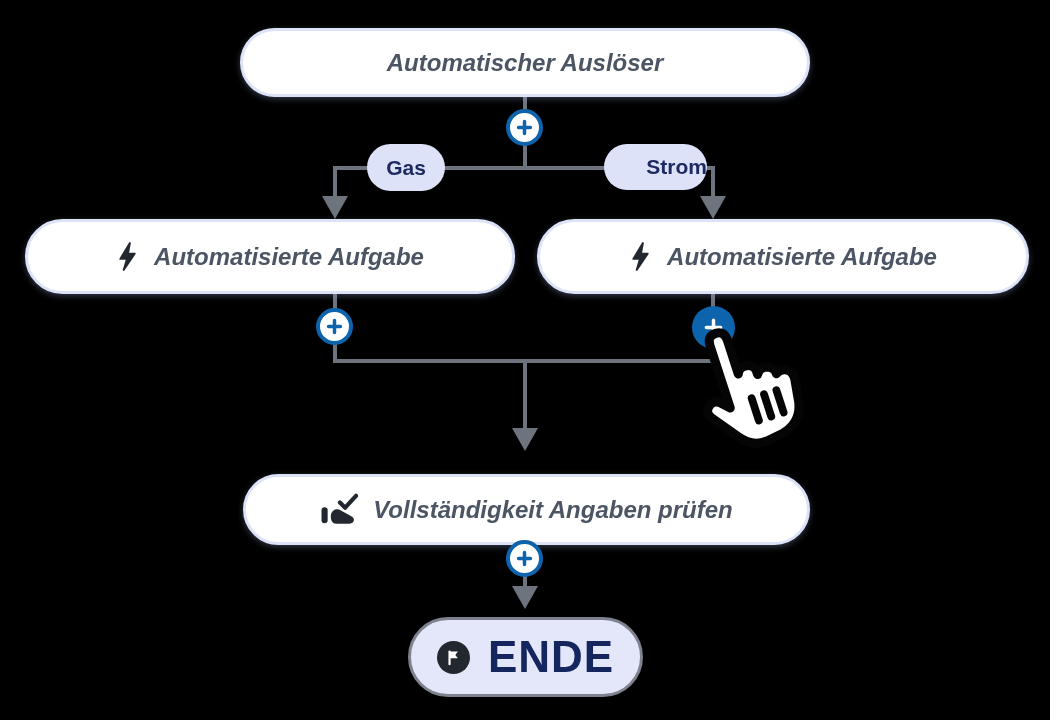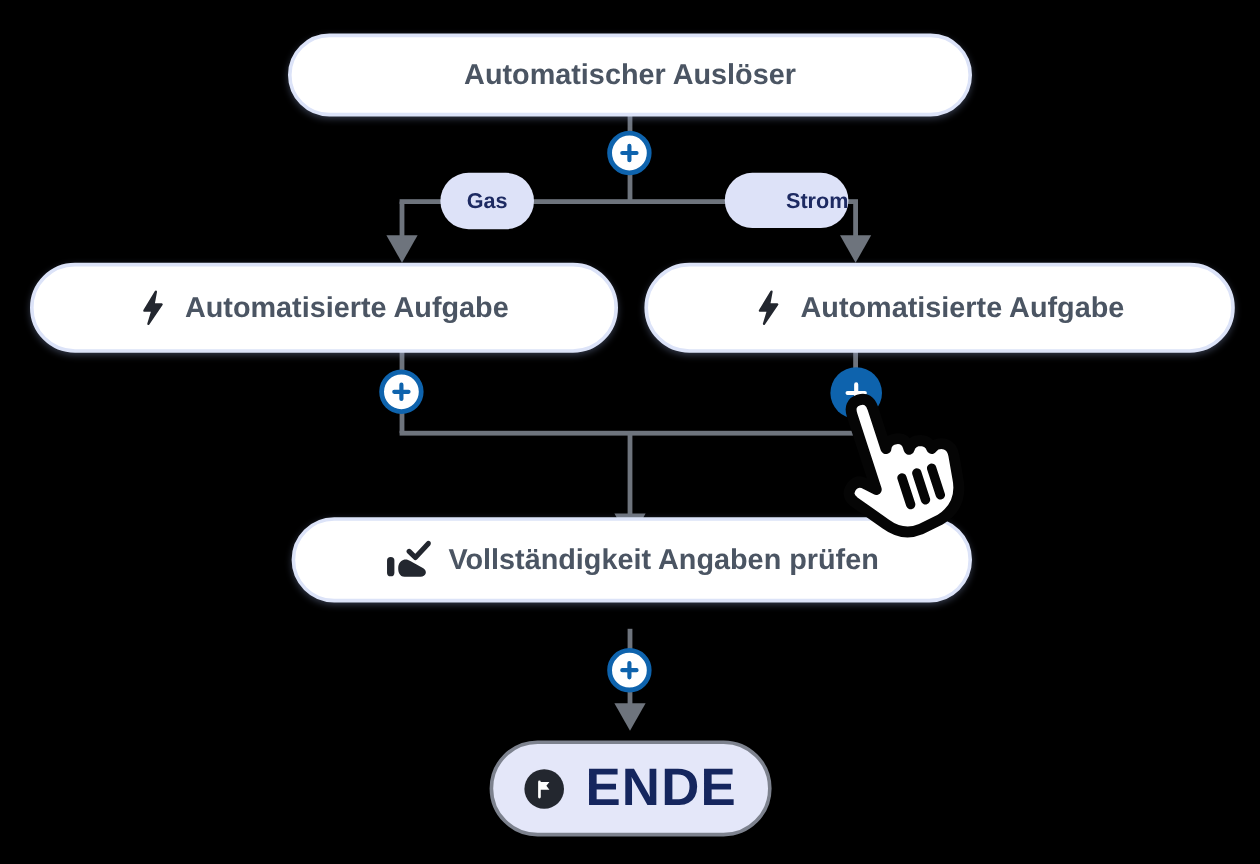--- a/index.html
+++ b/index.html
@@ -10,31 +10,31 @@
   
   .line{position:absolute;background:#6e747d;}
   .arrow{position:absolute;width:0;height:0;
     border-left:13px solid transparent;border-right:13px solid transparent;
     border-top:23px solid #6e747d;}
   
   .node{
     position:absolute;background:#ffffff;border:3px solid #dce3f8;
     display:flex;align-items:center;justify-content:center;gap:15px;
     color:#4b5563;font-weight:700;font-size:24px;box-sizing:border-box;
-    box-shadow:0 2px 6px rgba(150,165,215,0.35);cursor:pointer;
+    box-shadow:0 2px 6px rgba(150,165,215,0.35);cursor:pointer;font-style:italic;
   }
   #trigger-node{left:240px;top:28px;width:570px;height:69px;border-radius:35px;}
   #task-left   {left:25px; top:219px;width:490px;height:75px;border-radius:38px;}
   #task-right  {left:537px;top:219px;width:492px;height:75px;border-radius:38px;}
-  #check-task  {left:243px;top:431px;width:567px;height:71px;border-radius:36px;}
+  #check-task  {left:243px;top:474px;width:567px;height:71px;border-radius:36px;}
   
   .branch-pill{
     position:absolute;background:#dde2f8;border-radius:24px;
     display:flex;align-items:center;justify-content:center;
-    color:#1d2a62;font-weight:700;font-size:18px;cursor:pointer;
+    color:#1d2a62;font-weight:700;font-size:21px;cursor:pointer;
   }
   #gas-pill  {left:367px;top:144px;width:78px; height:47px;}
   #strom-pill{left:604px;top:144px;width:103px;height:46px;justify-content:flex-end;}
   
   #end-node{
     position:absolute;left:408px;top:617px;width:235px;height:80px;
     border-radius:40px;background:#e4e7f9;border:3px solid #7d828e;
     display:flex;align-items:center;justify-content:center;gap:18px;
     color:#15265e;font-weight:700;font-size:44px;letter-spacing:1px;
     box-sizing:border-box;cursor:pointer;

